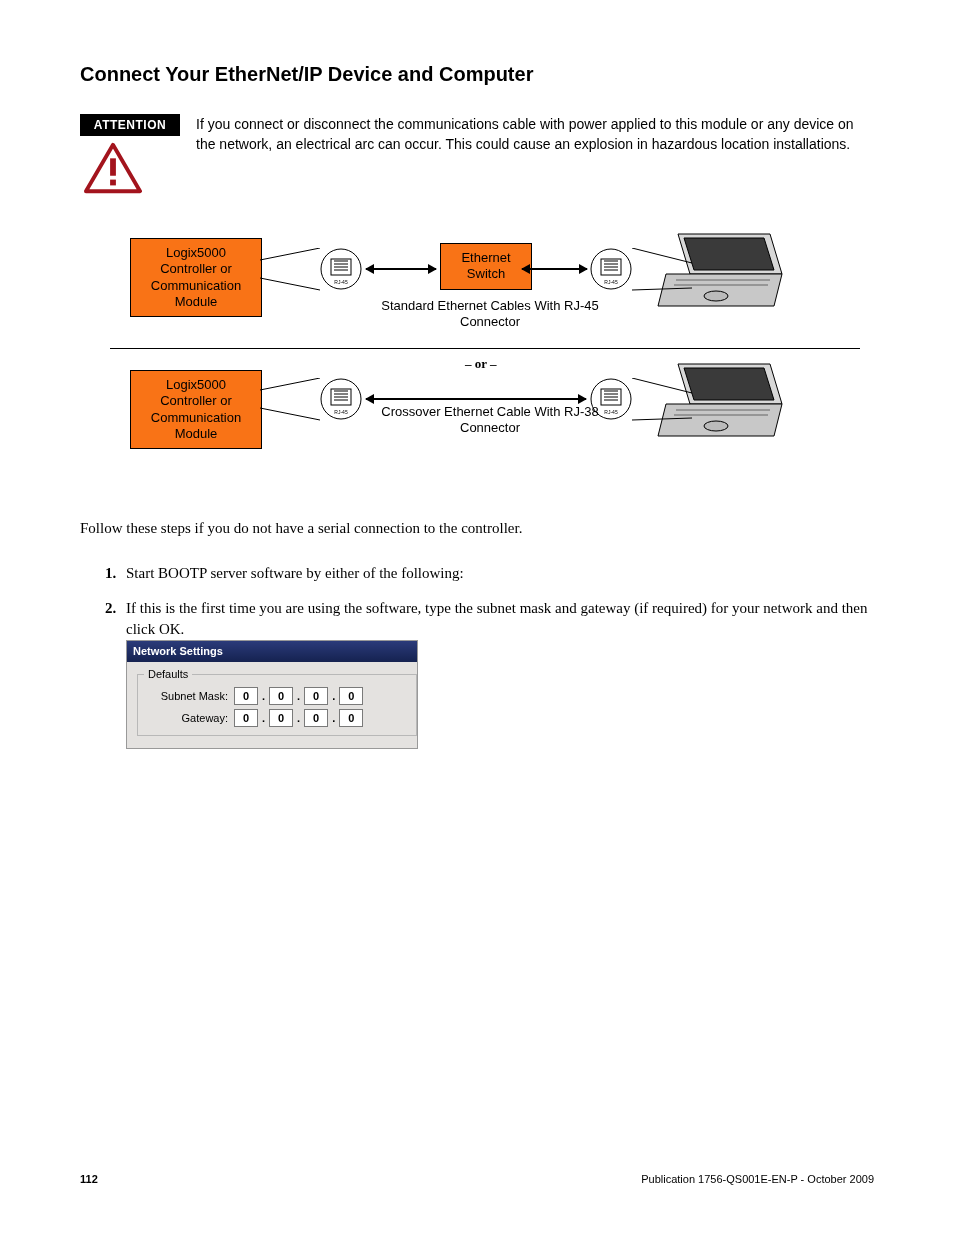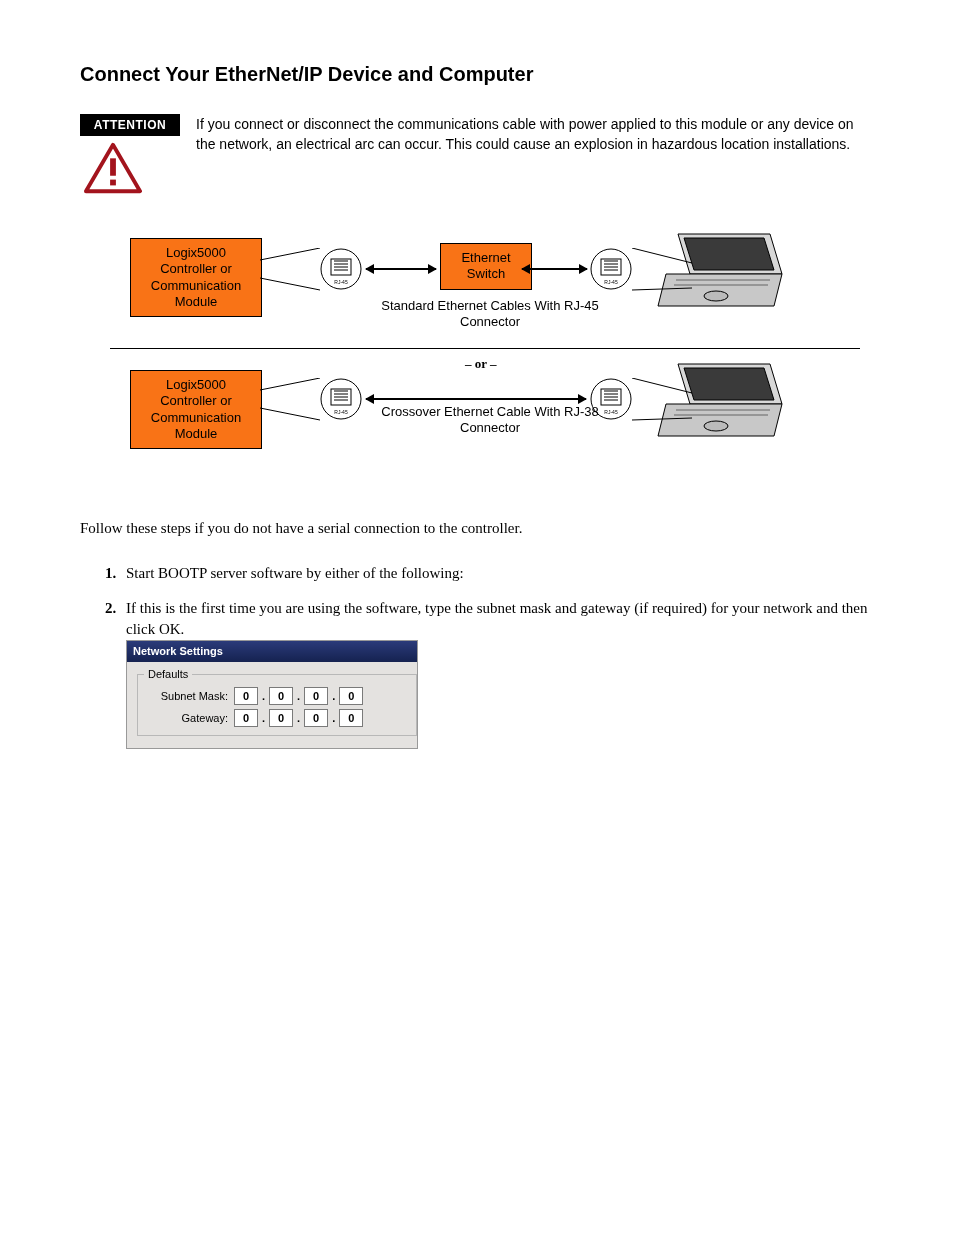--- a/index.html
+++ b/index.html
@@ -331,14 +331,18 @@
               <div class="octet">0</div>
                 <span class="dot">.</span>
               <div class="octet">0</div>
             </div>
           </div>
         </div>
       </div>
     </li>
   </ol>
 
+  <div class="footer">
+    <span class="pg">112</span>
+    <span>Publication 1756-QS001E-EN-P - October 2009</span>
+  </div>
 
 </div>
 
 </body></html>

